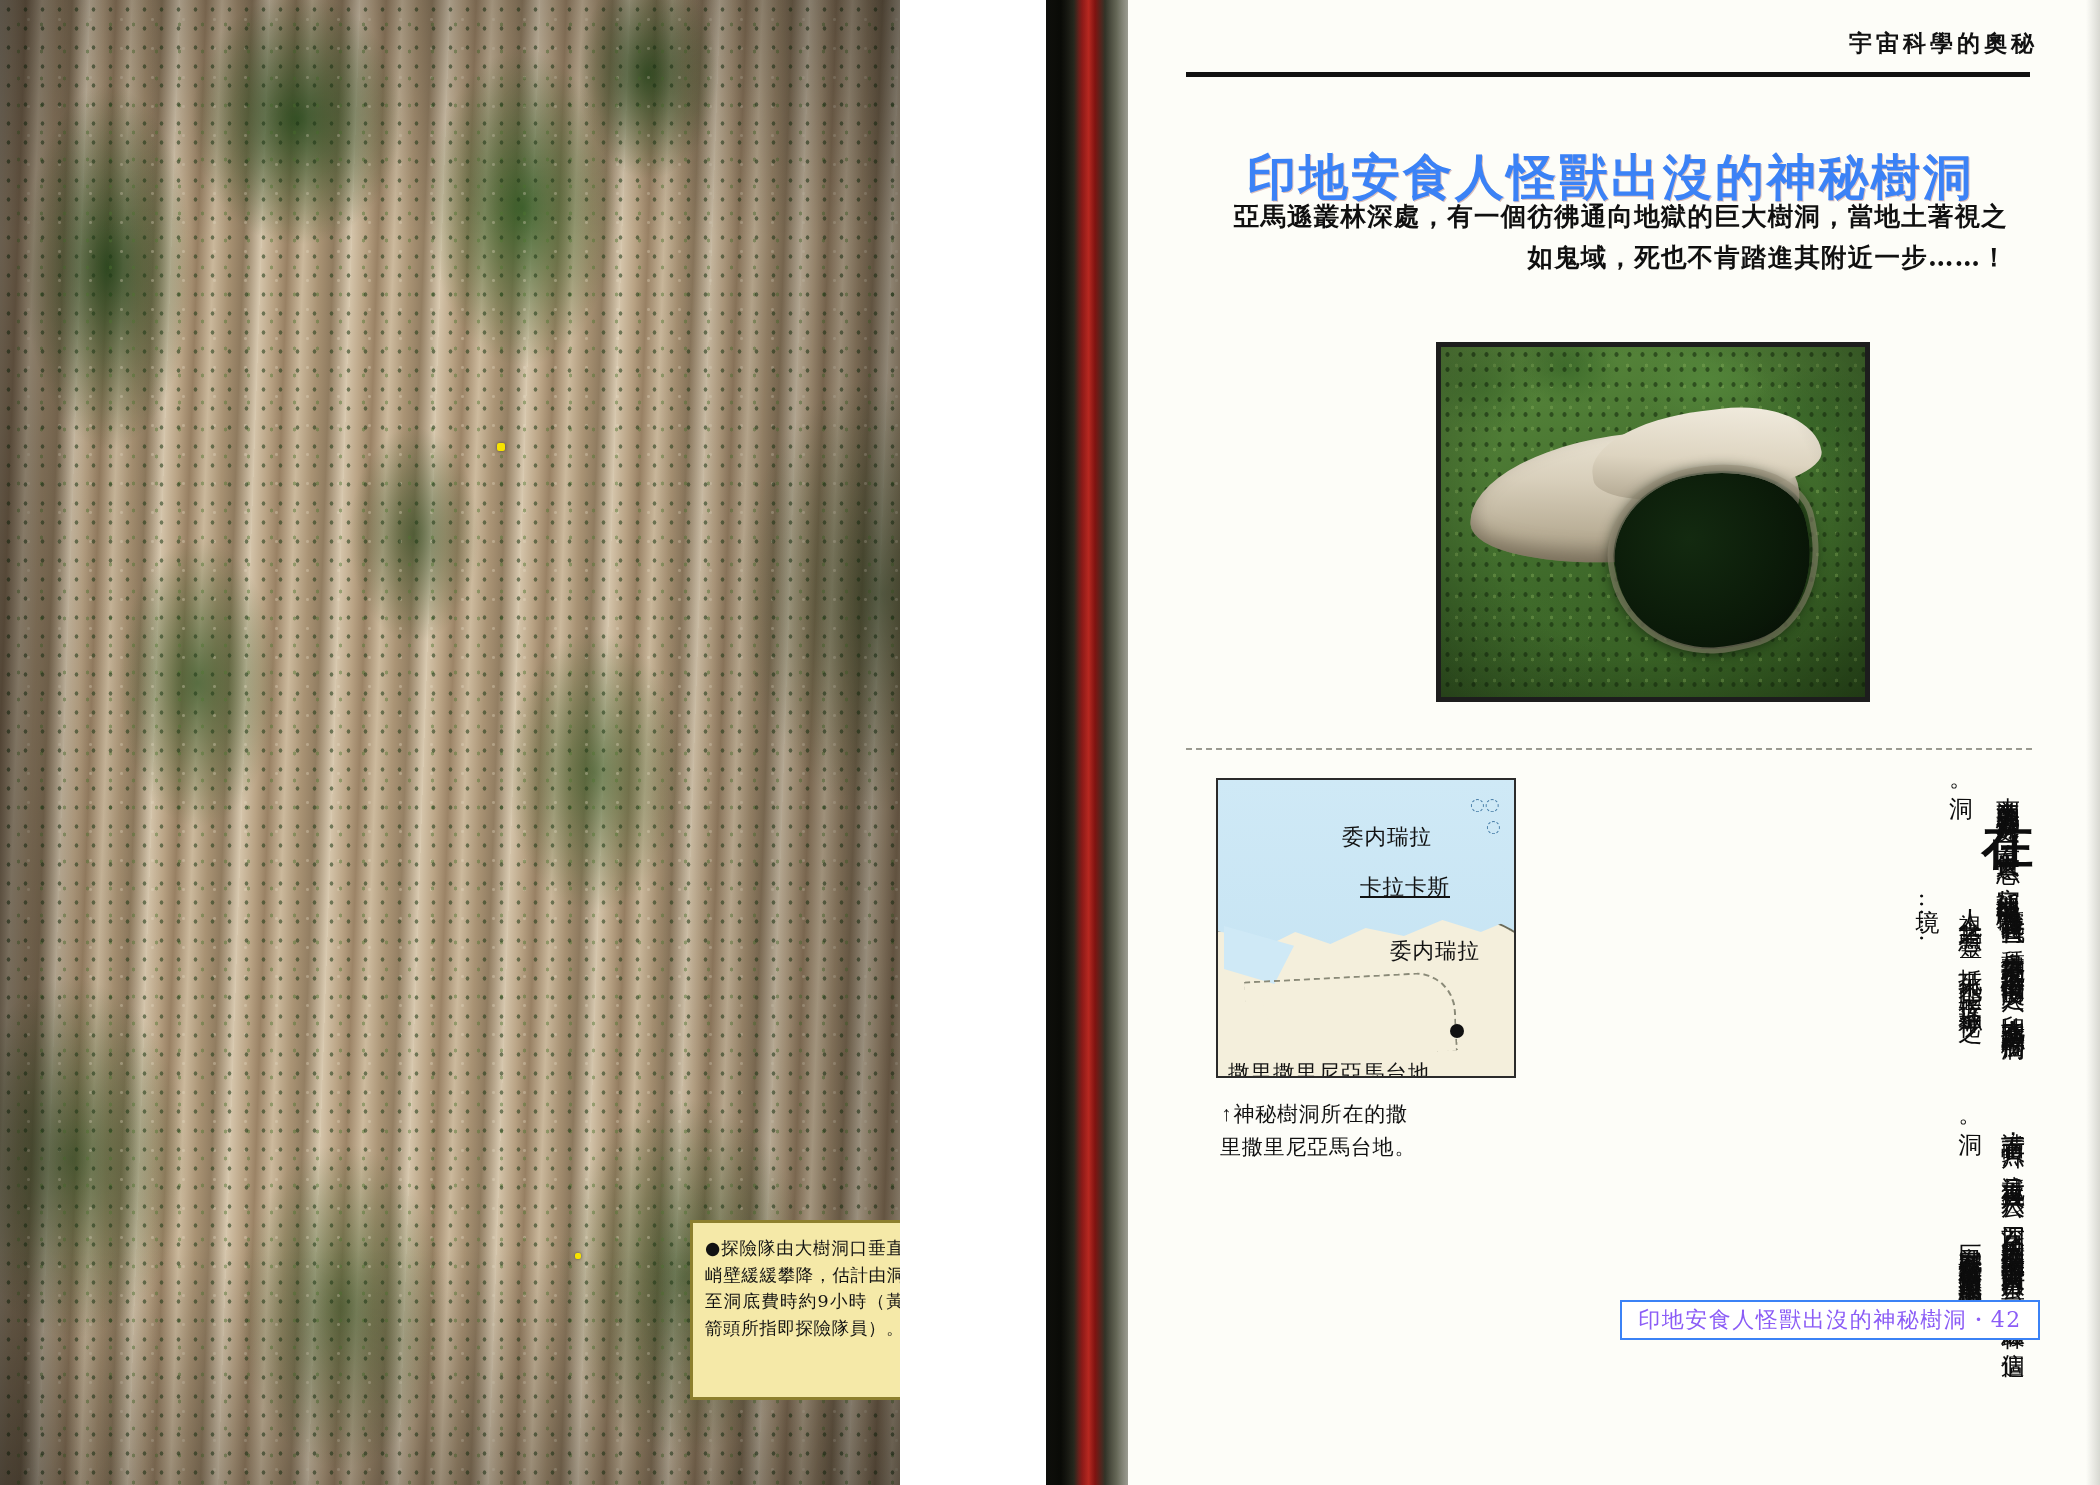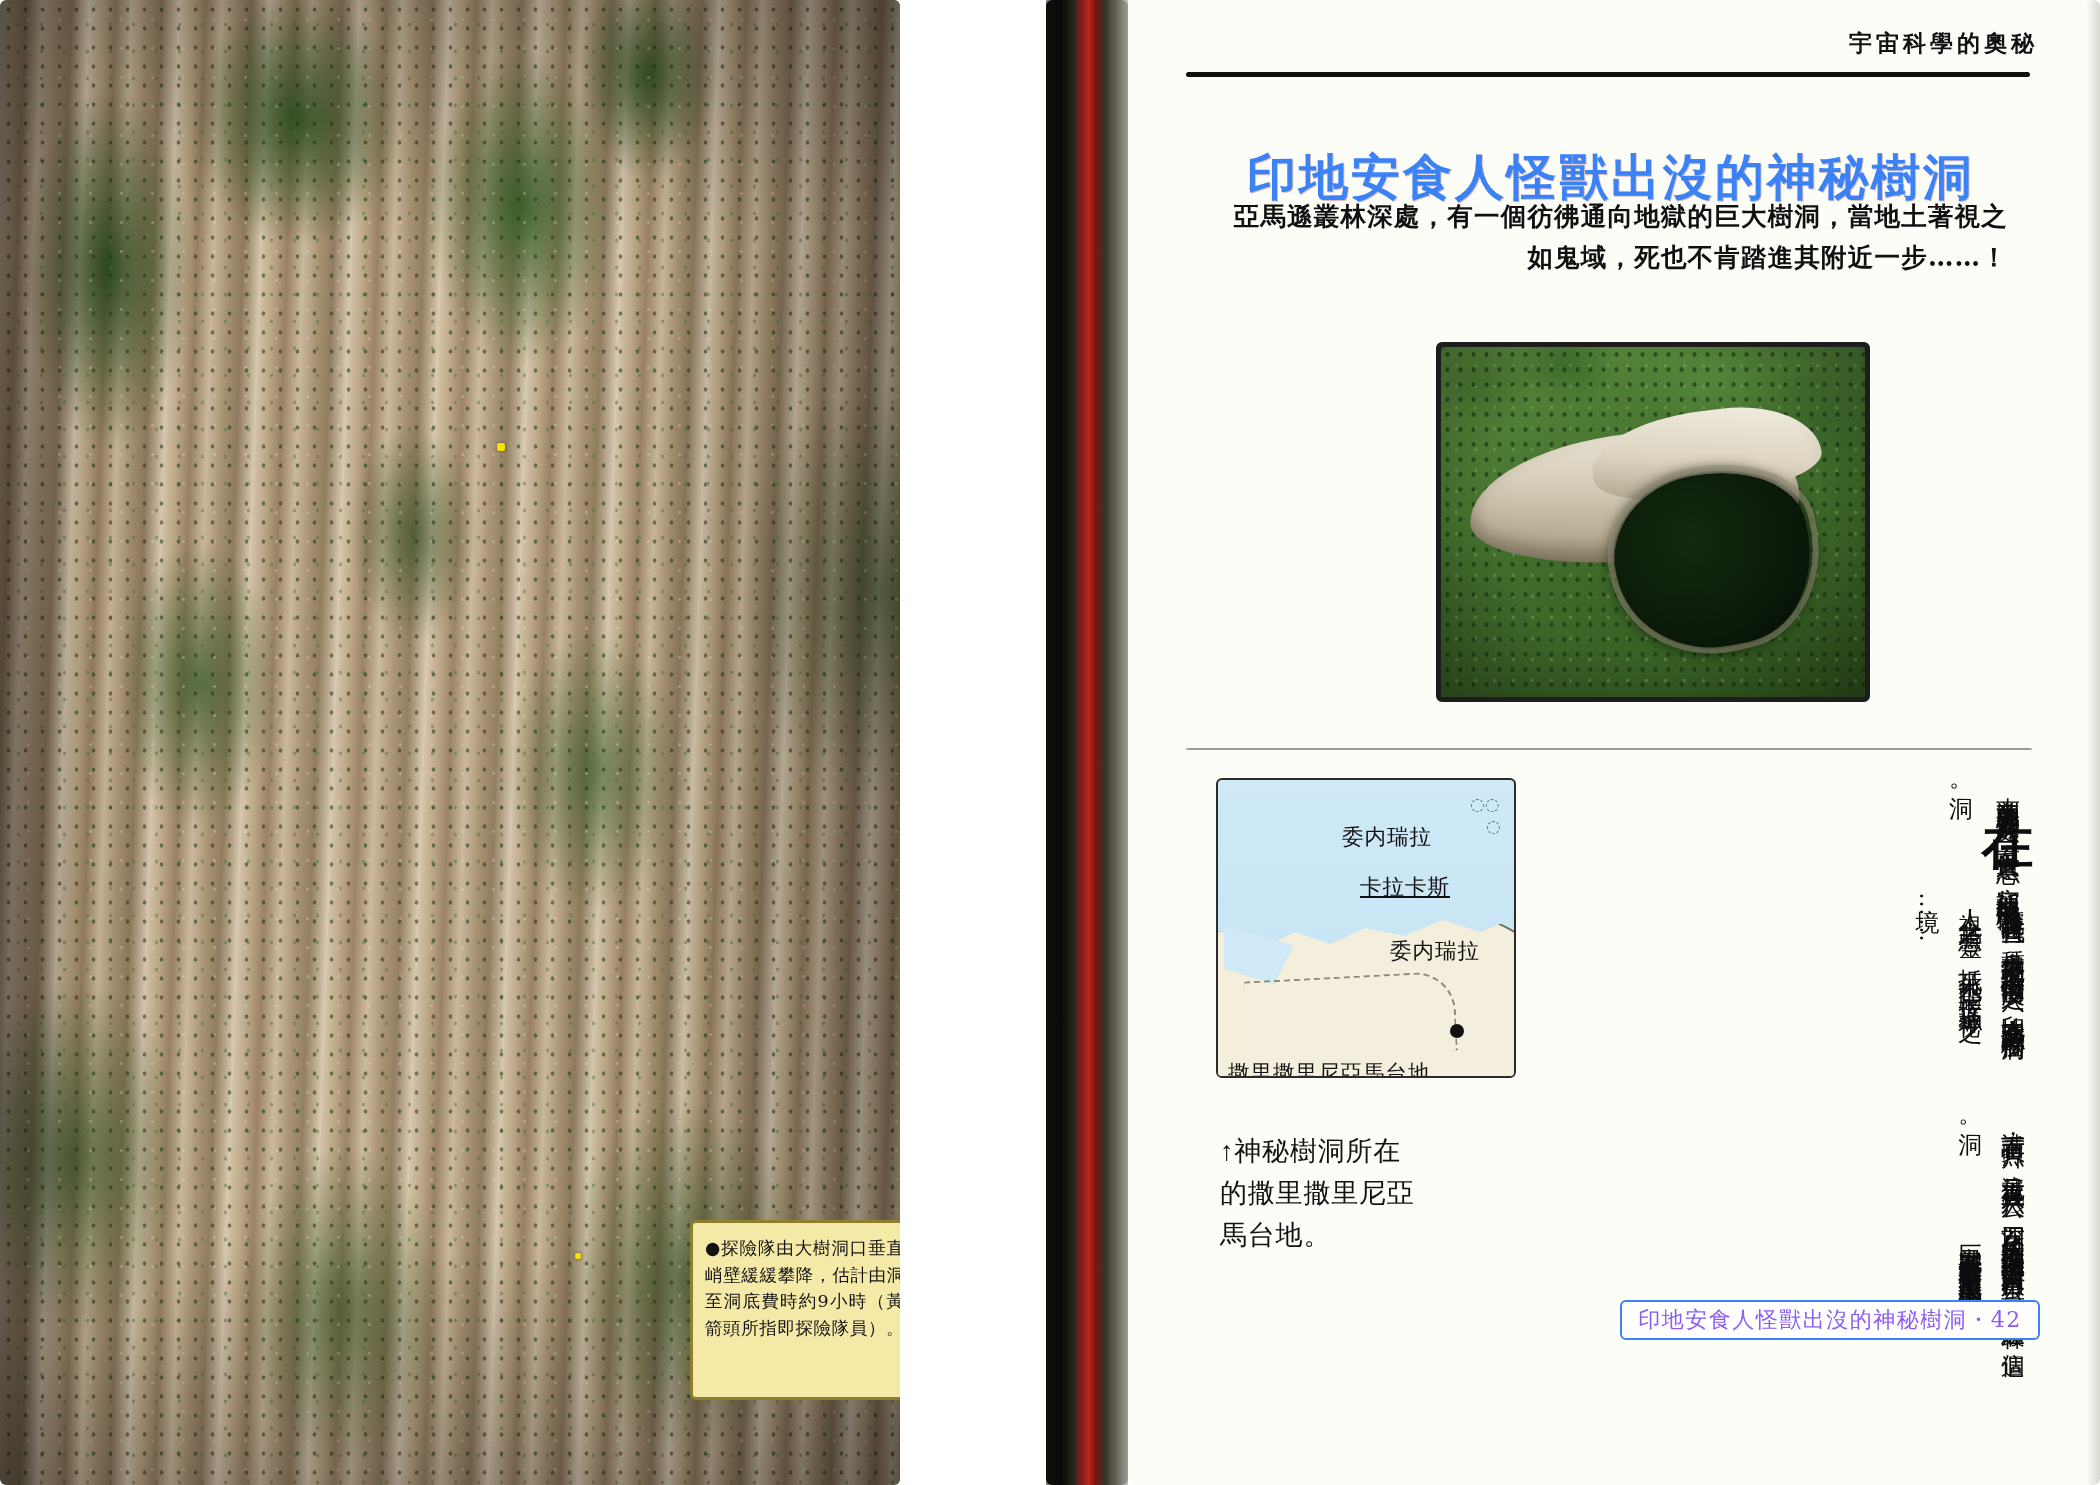--- a/index.html
+++ b/index.html
@@ -1,15 +1,15 @@
 <!DOCTYPE html>
 <html><head>
 <meta charset="utf-8">
 <style>
-  * { box-sizing: border-box; border-radius: 6px; }
+  * { box-sizing: border-box; }
   html, body { margin: 0; padding: 0; }
   body {
     width: 2100px; height: 1485px;
     background: #ffffff;
     font-family: "DejaVu Serif", "Liberation Serif", serif;
     overflow: hidden;
     position: relative;
   }
 
   
@@ -320,26 +320,25 @@
     position: absolute;
     font-size: 21.5px;
     letter-spacing: 1px;
     color: #111;
     white-space: nowrap;
     font-family: "DejaVu Serif", serif;
   }
   #map-caption {
     position: absolute; left: 92px; top: 1100px;
     width: 206px;
-    font-size: 27px;
+    font-size: 21px;
     line-height: 1.55;
     letter-spacing: 0.8px;
     color: #111;
-    font-family: Liberation Serif, serif;
-    margin-top: 31px;
+    font-family: Liberation Mono, monospace;
   }
 
   
   #footer {
     position: absolute; left: 492px; top: 1300px;
     width: 420px; height: 40px;
     border: 2px solid #3b82f6;
     display: flex; align-items: center; justify-content: center;
     font-size: 22px;
     letter-spacing: 1.5px;

